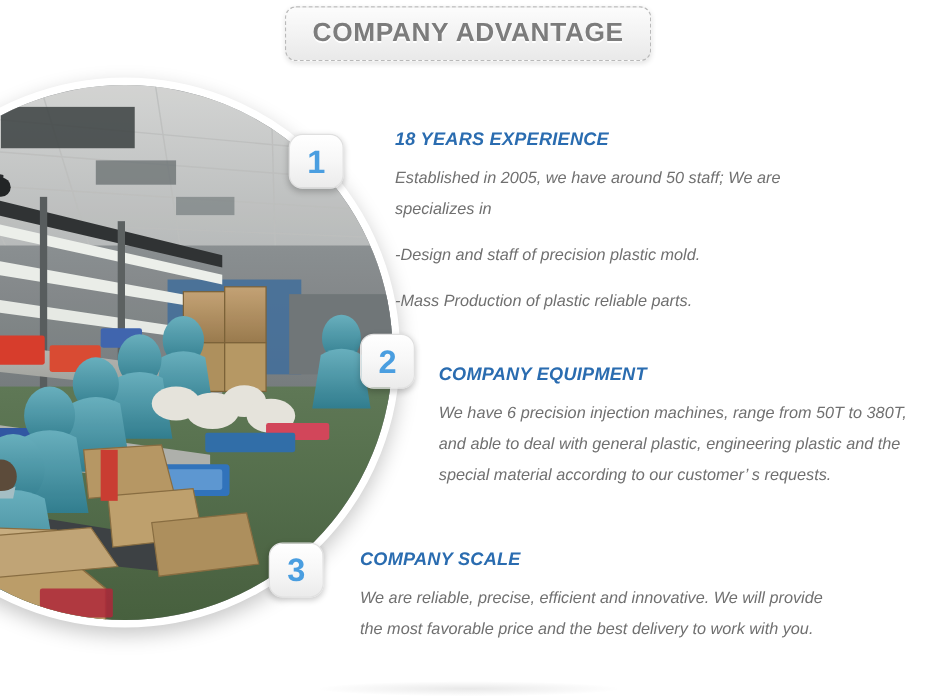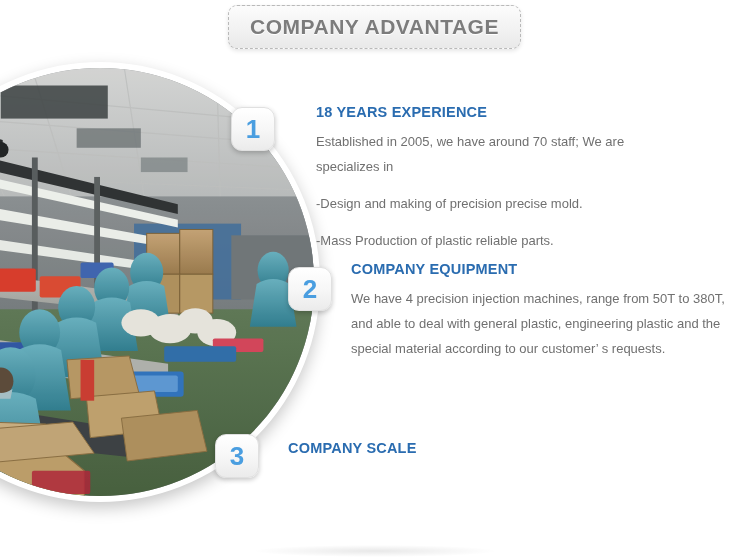--- a/index.html
+++ b/index.html
@@ -86,38 +86,38 @@
     font-size: 26px;
     font-weight: bold;
     color: #4a9ee0;
     line-height: 1;
   }
   #badge-1 { left: 231px; top: 107px; }
   #badge-2 { left: 288px; top: 267px; }
   #badge-3 { left: 215px; top: 434px; }
 
   
-  .block { position: absolute; z-index: 5; }
+  .block { position: absolute; z-index: 5; font-style: italic; }
   .block h3 {
     margin: 0 0 9px 0;
     font-size: 14.5px;
     font-weight: bold;
     color: #2a6cb0;
     letter-spacing: 0.2px;
   }
   .block p {
     margin: 0 0 12px 0;
     font-size: 13px;
     line-height: 25px;
     color: #707070;
   }
   .block p:last-child { margin-bottom: 0; }
 
   #block-1 { left: 316px; top: 104px; width: 350px; }
-  #block-2 { left: 351px; top: 261px; width: 392px; }
+  #block-2 { left: 351px; top: 292px; width: 392px; }
   #block-3 { left: 288px; top: 440px; width: 382px; }
 
   #bottom-shadow {
     position: absolute;
     left: 255px;
     top: 545px;
     width: 240px;
     height: 12px;
     border-radius: 50%;
     background: radial-gradient(ellipse at center, rgba(0,0,0,0.09) 0%, rgba(0,0,0,0) 72%);
@@ -280,27 +280,28 @@
 </div>
 <div class="badge" id="badge-2">
   <span>2</span>
 </div>
 <div class="badge" id="badge-3">
   <span>3</span>
 </div>
 
 <div class="block" id="block-1">
   <h3>18 YEARS EXPERIENCE</h3>
-  <p>Established in 2005, we have around 70 staff; We are specializes in</p>
-  <p>-Design and making of precision precise mold.</p>
+  <p>Established in 2005, we have around 50 staff; We are specializes in</p>
+  <p>-Design and staff of precision plastic mold.</p>
   <p>-Mass Production of plastic reliable parts.</p>
 </div>
 
 <div class="block" id="block-2">
   <h3>COMPANY EQUIPMENT</h3>
-  <p>We have 4 precision injection machines, range from 50T to 380T, and able to deal with general plastic, engineering plastic and the special material according to our customer’ s requests.</p>
+  <p>We have 6 precision injection machines, range from 50T to 380T, and able to deal with general plastic, engineering plastic and the special material according to our customer’ s requests.</p>
 </div>
 
 <div class="block" id="block-3">
   <h3>COMPANY SCALE</h3>
+  <p> We are reliable, precise, efficient and innovative. We will provide the most favorable price and the best delivery to work with you.</p>
 </div>
 
 <div id="bottom-shadow"></div>
 
 </body></html>

